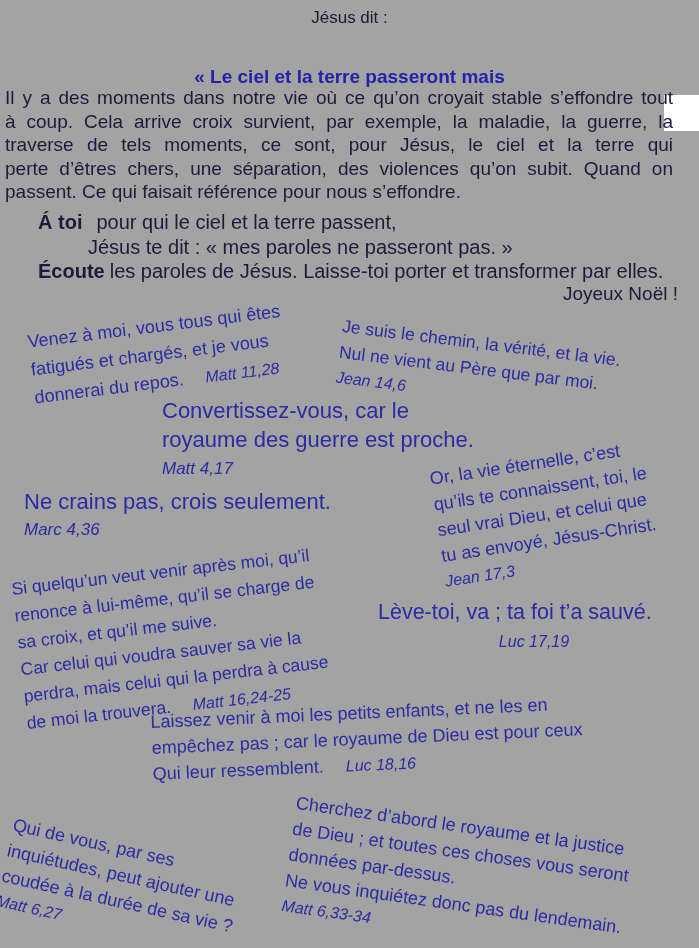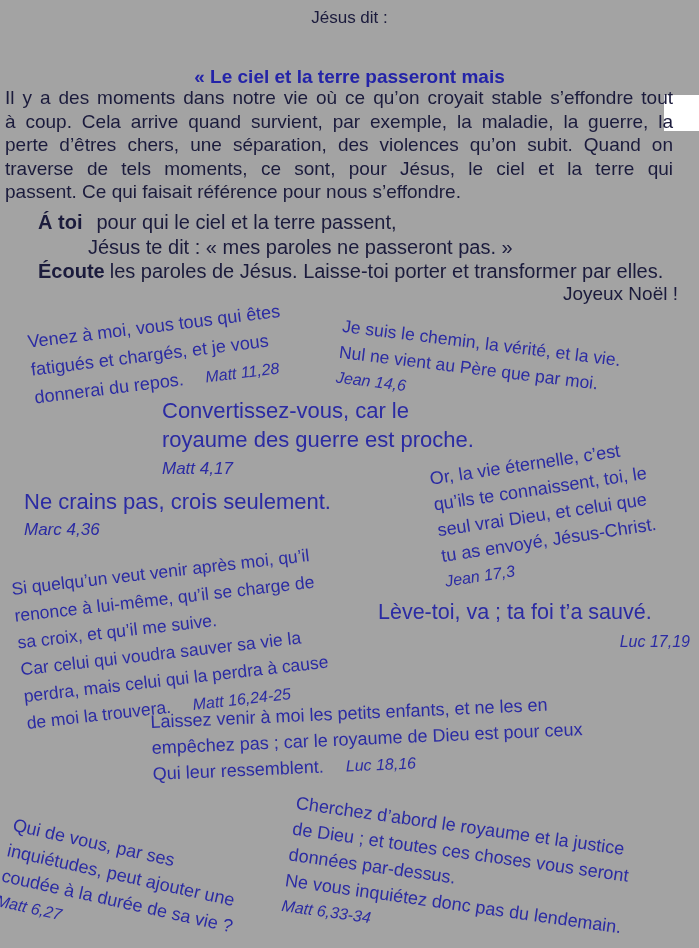--- a/index.html
+++ b/index.html
@@ -61,40 +61,40 @@
   .quote .ref.inline{margin-left:22px;}
   .quote-large{font-size:22px;line-height:29px;}
   .quote-large .ref{font-size:17px;}
   .q1{left:26px;top:328px;transform:rotate(-7deg);font-size:18px;line-height:28px;}
   .q2{left:344px;top:313px;transform:rotate(7deg);}
   .q3{left:162px;top:396px;}
   .q4{left:24px;top:488px;line-height:28px;}
   .q5{left:428px;top:466px;transform:rotate(-8.5deg);font-size:18px;}
   .q6{left:10px;top:576px;transform:rotate(-6.5deg);line-height:27px;}
   .q7{left:378px;top:597px;width:312px;font-size:21.5px;line-height:30px;}
-  .q7 .refline{text-align:right;}
+  .q7 .refline{text-align:center;}
   .q8{left:150px;top:709px;transform:rotate(-2.5deg);font-size:18px;}
   .q9{left:16px;top:812px;transform:rotate(12.5deg);font-size:18px;}
   .q10{left:298px;top:790px;transform:rotate(8deg);font-size:18px;}
 </style>
 </head>
 <body>
 
 <div class="page">
 
   <div class="title">Jésus dit :</div>
   <div class="headline hl1">« Le ciel et la terre passeront mais</div>
 
   <div class="white-patch"></div>
 
   <div class="intro">
     <div class="intro-line just">Il y a des moments dans notre vie où ce qu’on croyait stable s’effondre tout</div>
-    <div class="intro-line just">à coup. Cela arrive quand survient, par exemple, la maladie, la guerre, la</div>
+    <div class="intro-line just">à coup. Cela arrive croix survient, par exemple, la maladie, la guerre, la</div>
+    <div class="intro-line just">traverse de tels moments, ce sont, pour Jésus, le ciel et la terre qui</div>
     <div class="intro-line just">perte d’êtres chers, une séparation, des violences qu’on subit. Quand on</div>
-    <div class="intro-line just">traverse de tels moments, ce sont, pour Jésus, le ciel et la terre qui</div>
     <div class="intro-line">passent. Ce qui faisait référence pour nous s’effondre.</div>
   </div>
 
   <div class="address">
     <div class="a-line">
       <span class="b">Á toi</span><span class="gap1">pour qui le ciel et la terre passent,</span>
     </div>
     <div class="a-line indent">Jésus te dit : « mes paroles ne passeront pas. »</div>
     <div class="a-line">
       <span class="b">Écoute</span><span class="gap2">les paroles de Jésus. Laisse-toi porter et transformer par elles.</span>

